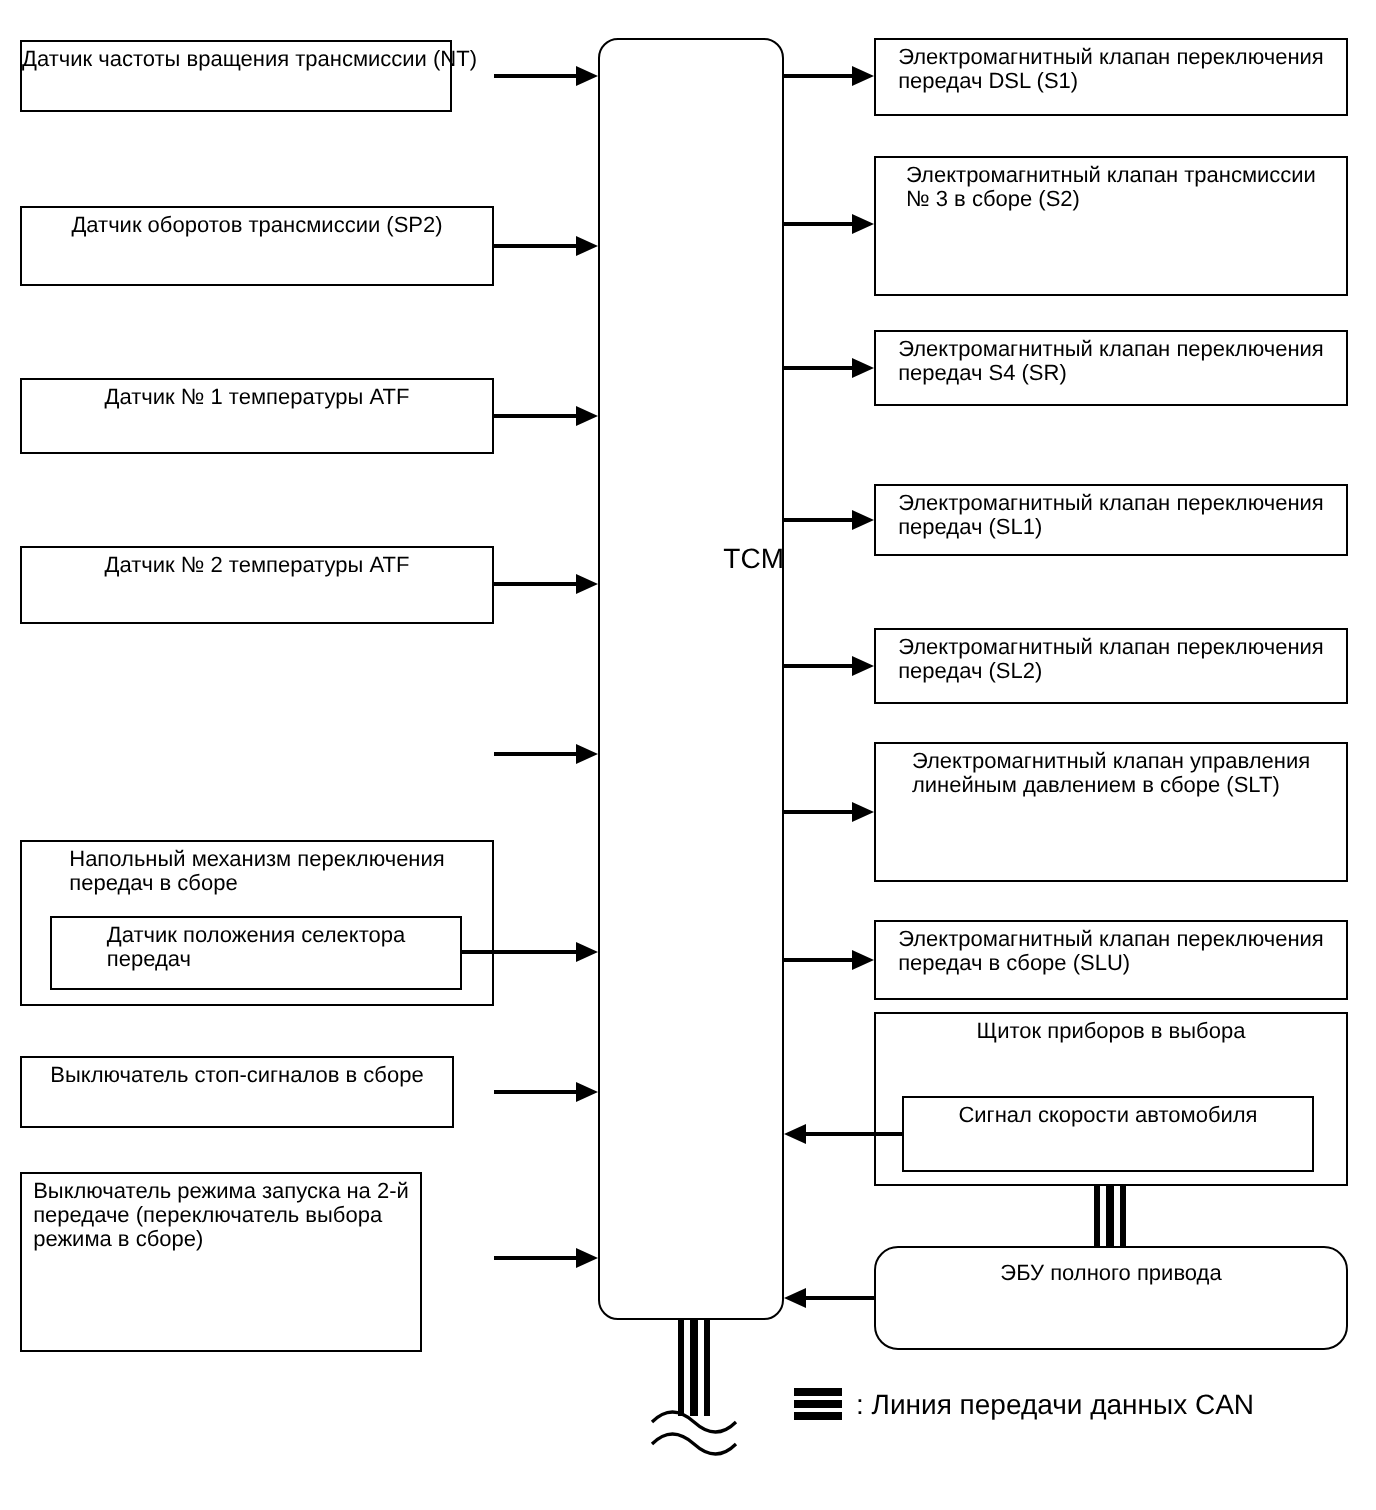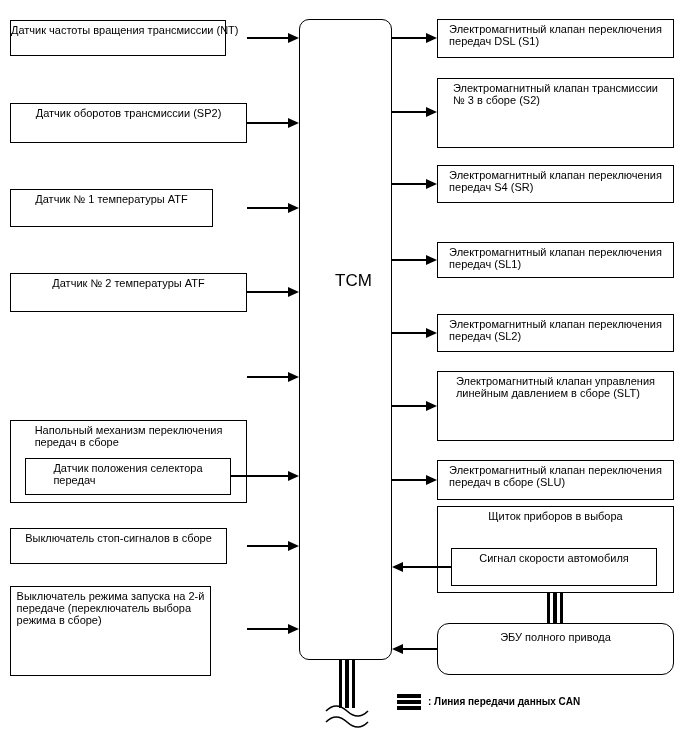--- a/index.html
+++ b/index.html
@@ -12,55 +12,54 @@
     background:#fff; text-align:center; font-size:11px; line-height:12px;
     padding-top:3px;
   }
   .box .lbl { display:inline-block; text-align:left; white-space:pre; }
   .rounded { border-radius:12px; }
   .tcm {
     position:absolute; left:299px; top:19px; width:93px; height:641px;
     box-sizing:border-box; border:1.5px solid #000; border-radius:10px; background:#fff;
   }
   .tcm-label {
-    position:absolute; left:299px; top:271px; width:93px; text-align:left;
-    font-size:17px;
-    margin-left:36px;
+    position:absolute; left:299px; top:271px; width:93px; text-align:right;
+    font-size:14px;
   }
   .hline { position:absolute; height:2px; background:#000; }
   .tri-r {
     position:absolute; width:0; height:0;
     border-top:5px solid transparent; border-bottom:5px solid transparent;
     border-left:11px solid #000;
   }
   .tri-l {
     position:absolute; width:0; height:0;
     border-top:5px solid transparent; border-bottom:5px solid transparent;
     border-right:11px solid #000;
   }
   .canbars { position:absolute; display:flex; gap:3.2px; }
   .canbars > div { width:3.2px; height:100%; background:#000; }
   .squiggle { position:absolute; }
   .legend { position:absolute; left:397px; top:694px; display:flex; align-items:center; }
   .can-icon { display:flex; flex-direction:column; gap:2.5px; margin-right:7px; }
   .can-icon > div { width:24px; height:3.5px; background:#000; }
-  .legend-text { font-size:10px; line-height:16px;font-weight:bold; }
+  .legend-text { font-size:14px; line-height:16px; }
 </style>
 </head>
 <body>
 
 <div class="stage">
 
   <div class="box" style="left:10px;top:20px;width:216px;height:36px">
     <span class="lbl">Датчик частоты вращения трансмиссии (NT)</span>
   </div>
   <div class="box" style="left:10px;top:103px;width:237px;height:40px">
     <span class="lbl">Датчик оборотов трансмиссии (SP2)</span>
   </div>
-  <div class="box" style="left:10px;top:189px;width:203px;height:38px">
+  <div class="box" style="left:10px;top:189px;width:237px;height:38px">
     <span class="lbl">Датчик № 1 температуры ATF</span>
   </div>
   <div class="box" style="left:10px;top:273px;width:237px;height:39px">
     <span class="lbl">Датчик № 2 температуры ATF</span>
   </div>
   <div class="box" style="left:10px;top:420px;width:237px;height:83px">
     <span class="lbl">Напольный механизм переключения
 передач в сборе</span>
   </div>
   <div class="box" style="left:25px;top:458px;width:206px;height:37px">

